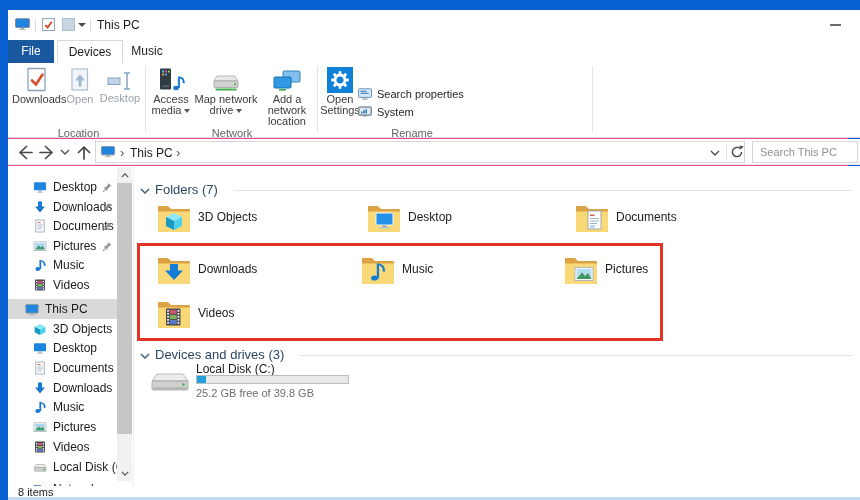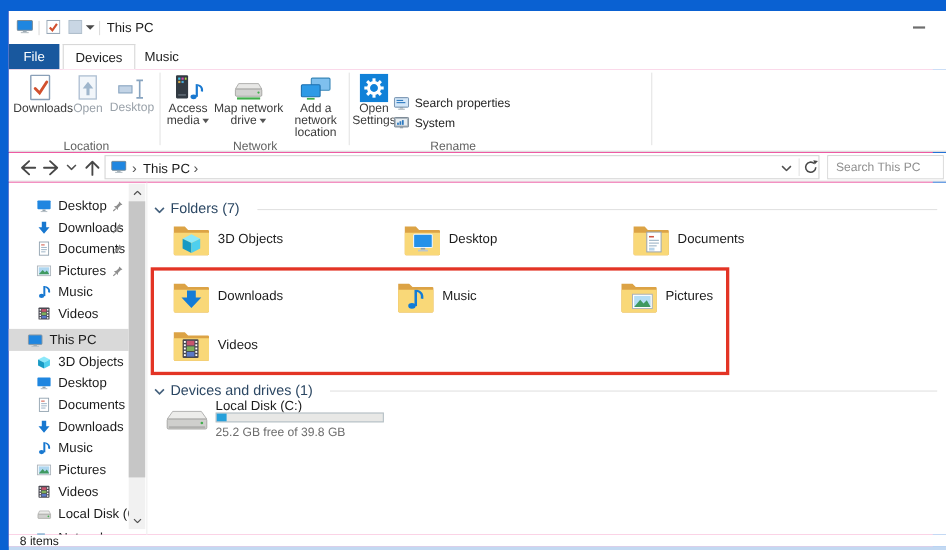--- a/index.html
+++ b/index.html
@@ -620,21 +620,21 @@
             <use href="#f-videos"></use>
           </svg>
         <span class="flabel">Videos</span>
       </div>
 
       <div id="red-rect"></div>
 
       <svg class="sect-chev" style="left:132px;top:187px" width="10" height="6">
           <use href="#chev-down"></use>
         </svg>
-      <div class="sect-lbl" style="left:147px;top:181px">Devices and drives (1)</div>
+      <div class="sect-lbl" style="left:147px;top:181px">Devices and drives (3)</div>
       <div class="sect-line" style="left:292px;top:189px;width:552px"></div>
 
       <div id="drive-tile">
         <svg class="abs" style="left:0;top:8px" width="40" height="26">
             <use href="#d-disk"></use>
           </svg>
         <div id="drive-name">Local Disk (C:)</div>
         <div id="drive-bar">
           <div id="drive-bar-fill" style="width: 6%;"></div>
         </div>

